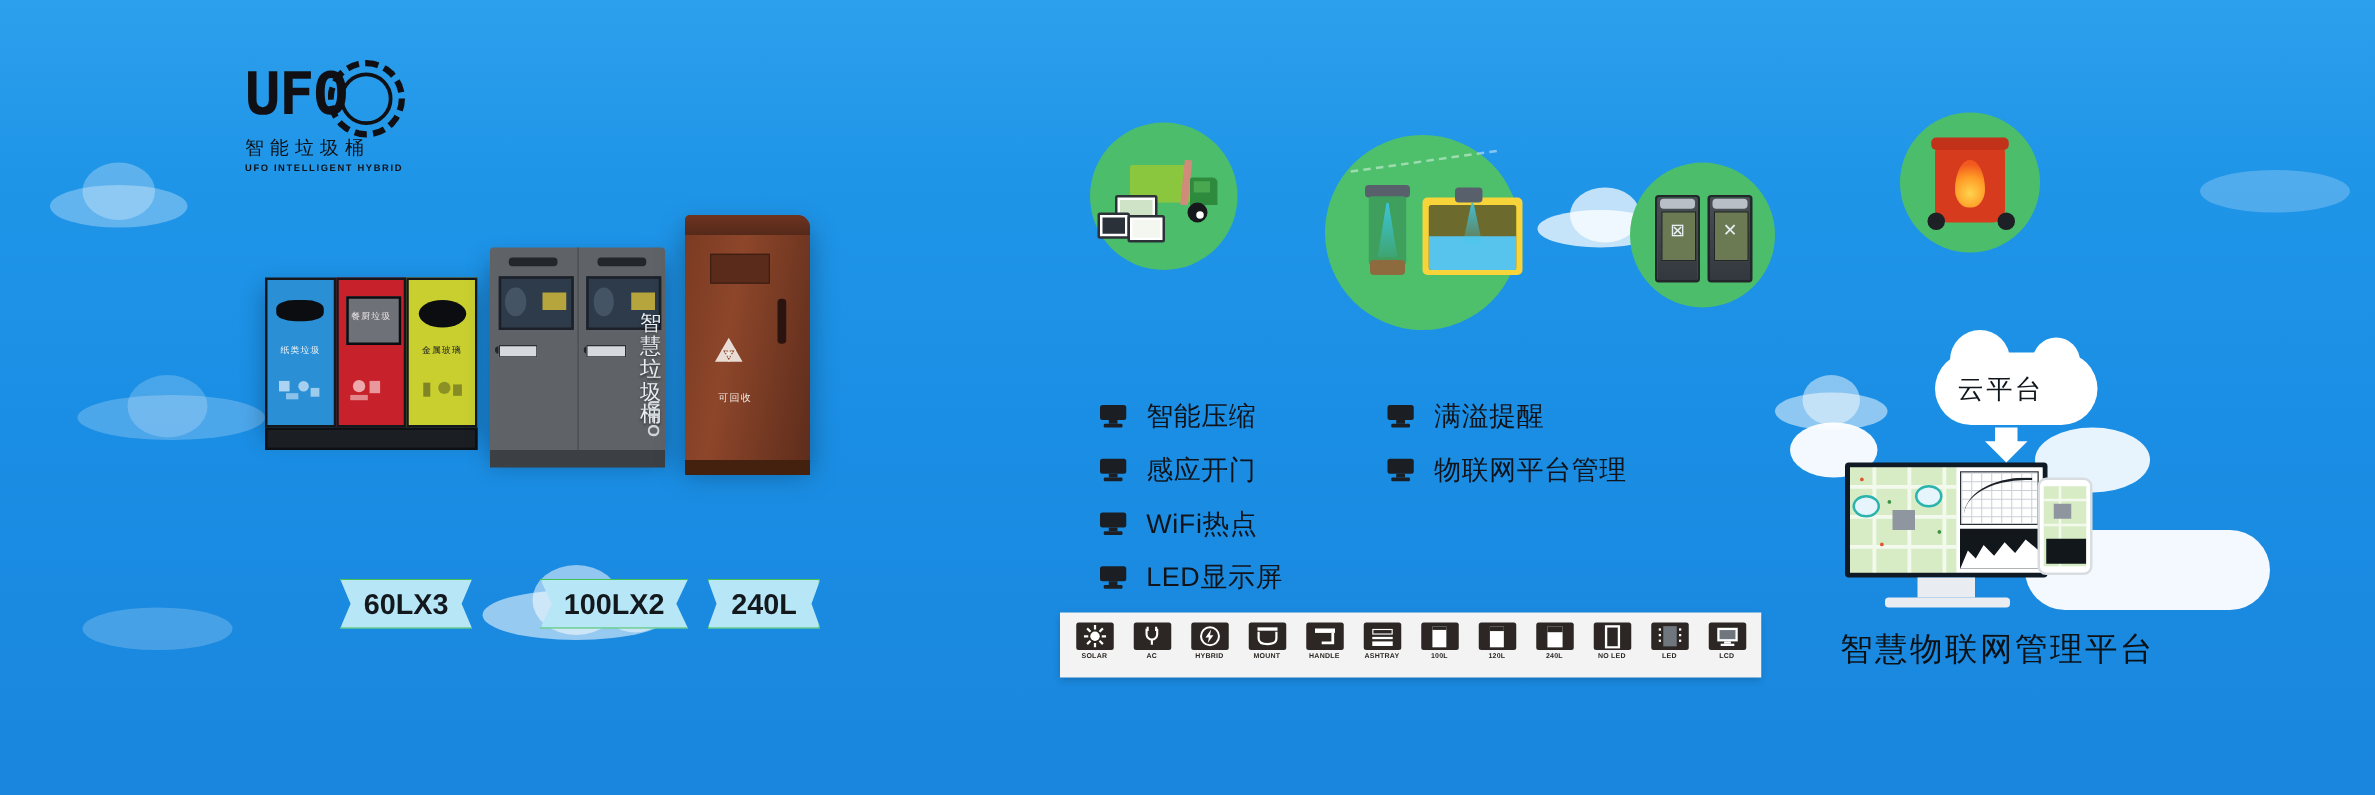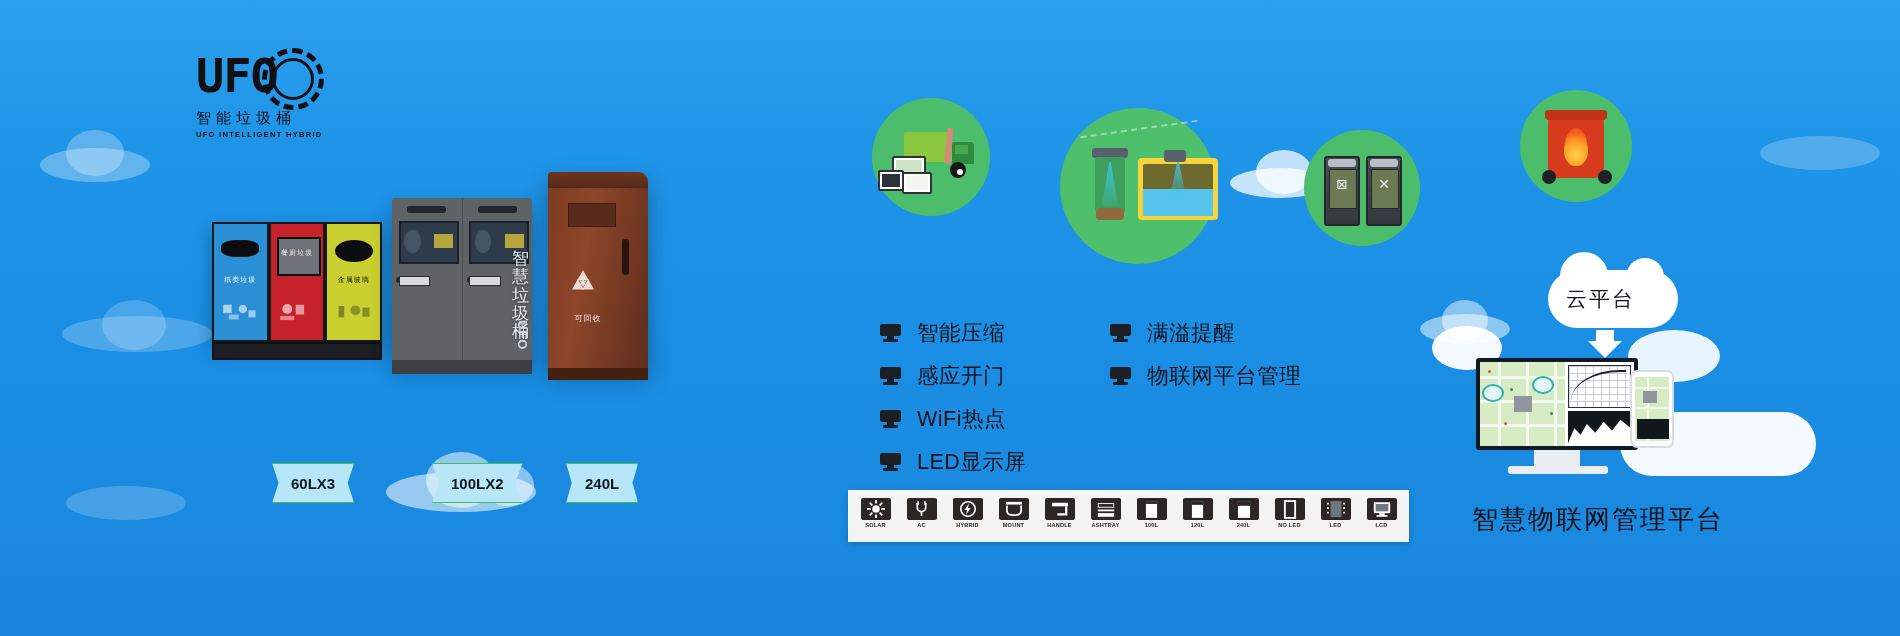--- a/index.html
+++ b/index.html
@@ -57,21 +57,21 @@
     background:linear-gradient(180deg,#6d3420,#55291a);border-radius:4px 10px 0 0;}
   .mono-bin .mplate{position:absolute;left:20%;top:16%;width:46%;height:11%;background:#5a2b1a;
     border:1px solid #3f1e12;}
   .mono-bin .mslot{position:absolute;left:74%;top:34%;width:7px;height:36px;background:#2b1410;border-radius:3px;}
   .mono-bin .mrec{position:absolute;left:18%;top:48%;width:34px;height:34px;}
   .mono-bin .mlbl{position:absolute;left:12%;top:72%;width:56%;text-align:center;font-size:8px;color:#f0e7e1;letter-spacing:1px;}
   .mono-base{position:absolute;left:548px;top:368px;width:100px;height:12px;background:#44210f;}
 
   
   .cap{position:absolute;height:38px;background:#b7e6f7;border:1.6px solid #44c152;
-    display:flex;align-items:center;justify-content:center;color:#13181d;font-size:15px;font-weight:700;
+    display:flex;align-items:center;justify-content:center;color:#13181d;font-size:23px;font-weight:700;
     clip-path:polygon(0 0,100% 0,92% 50%,100% 100%,0 100%,8% 50%);padding:0 18px;}
 
   
   .gcirc{position:absolute;border-radius:50%;background:#4cbe6b;}
   .gcirc.g2{background:#4ec06c;}
   .dashline{position:absolute;border-top:2px dashed rgba(255,255,255,.45);}
 
   
   .truck{position:absolute;}
   .truck .body{position:absolute;left:10px;top:6px;width:48px;height:30px;background:#8bc63f;border-radius:2px;}
@@ -117,21 +117,21 @@
 
   
   #strip{position:absolute;left:848px;top:490px;height:44px;background:#f2f3f2;
     display:flex;align-items:center;gap:5px;padding:4px 7px;box-shadow:0 2px 6px rgba(0,0,0,.18);}
   .sic{width:41px;height:36px;display:flex;flex-direction:column;align-items:center;justify-content:flex-start;}
   .sic .gbox{width:30px;height:22px;background:#2c2724;border-radius:2px;position:relative;overflow:hidden;
     display:flex;align-items:center;justify-content:center;}
   .sic .cap3{font-size:5.6px;font-weight:700;color:#2c2724;margin-top:2px;letter-spacing:.2px;}
 
   
-  #cloudplat{position:absolute;left:1478px;top:272px;width:330px;height:210px;}
+  #cloudplat{position:absolute;left:1478px;top:284px;width:330px;height:210px;}
   .cpcloud{position:absolute;left:70px;top:-2px;width:130px;height:58px;background:#fff;border-radius:30px;}
   .cpcloud:before{content:"";position:absolute;left:12px;top:-18px;width:48px;height:48px;background:#fff;border-radius:50%;}
   .cpcloud:after{content:"";position:absolute;right:14px;top:-12px;width:38px;height:38px;background:#fff;border-radius:50%;}
   .cptxt{position:absolute;left:88px;top:13px;z-index:4;font-size:21px;color:#11161c;letter-spacing:2px;}
   .arrow{position:absolute;left:127px;top:58px;width:0;height:0;z-index:3;}
   .arrow .stem{position:absolute;left:-9px;top:0;width:18px;height:12px;background:#fff;}
   .arrow .head{position:absolute;left:-17px;top:11px;border-left:17px solid transparent;
     border-right:17px solid transparent;border-top:17px solid #fff;}
   .monitor{position:absolute;left:-2px;top:86px;width:162px;height:92px;background:#0f1a24;
     border-radius:3px;padding:4px;box-sizing:border-box;}

